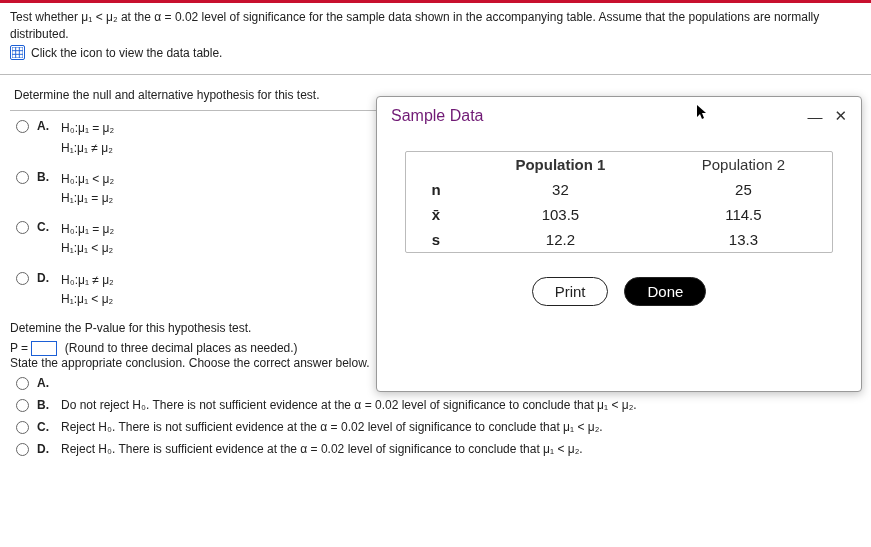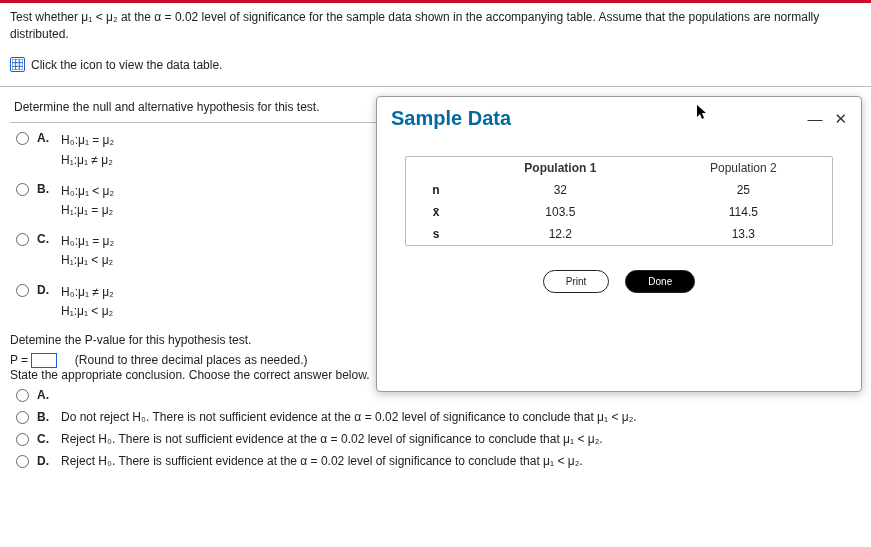--- a/index.html
+++ b/index.html
@@ -1,50 +1,50 @@
 <!DOCTYPE html>
 <html><head>
 <meta charset="utf-8">
 <style>
 *{box-sizing:border-box;margin:0;padding:0}
 body{font-family:Arial,Helvetica,sans-serif;font-size:12px;color:#222;background:#fff;width:871px;height:547px;overflow:hidden;position:relative}
 .top-red{height:3px;background:#c8102e}
 .intro{padding:6px 10px 3px;line-height:1.4}
-.intro .line2{display:flex;align-items:center;gap:6px;margin-top:14px}
+.intro .line2{display:flex;align-items:center;gap:6px;margin-top:2px}
 .table-icon{width:15px;height:15px;display:inline-flex;align-items:center;justify-content:center;border:1.5px solid #1b5fd6;color:#1b5fd6;font-size:8px;border-radius:2px}
 .hr{border:none;border-top:1px solid #bbb;margin:10px 0 0}
 .content{padding:8px 10px 4px;position:relative}
 .question-text{margin:5px 4px 8px}
 .options{margin-left:6px}
 .option{display:flex;align-items:flex-start;gap:8px;margin:8px 0 12px}
 .radio{width:13px;height:13px;border:1.5px solid #666;border-radius:50%;flex:0 0 auto;margin-top:1px;background:#fff}
 .opt-label{font-weight:bold;min-width:16px}
 .opt-body{line-height:1.6}
 .pvalue-row{margin-top:6px}
 .inputbox{display:inline-block;border:1px solid #1b5fd6;width:26px;height:15px;vertical-align:middle;background:#fff}
-.note{margin-left:14px}
+.note{margin-left:4px}
 .conclusion{}
 .conclusion .options .option{margin:6px 0 8px}
 
 .modal{position:absolute;left:376px;top:96px;width:486px;height:296px;background:#fff;border:1px solid #999;border-radius:4px;box-shadow:0 2px 10px rgba(0,0,0,.25)}
 .modal-header{display:flex;align-items:center;justify-content:space-between;padding:10px 14px 6px}
-.modal-title{font-size:20px;font-weight:bold;color:#0369a1}
+.modal-title{font-size:16px;font-weight:normal;color:#701a75}
 .modal-ctrls{display:flex;gap:12px;align-items:center;color:#333;font-size:15px}
 .modal-ctrls span{cursor:default}
 .cursor{position:absolute;left:320px;top:8px;font-size:14px;color:#000;pointer-events:none}
 
 .data-table-wrap{margin:20px 28px 0;border:1px solid #bbb;border-radius:2px}
-table{width:100%;border-collapse:collapse;font-size:12px}
+table{width:100%;border-collapse:collapse;font-size:15px}
 th,td{padding:4px 8px;text-align:center}
 th{font-weight:normal;color:#333}
 .rowhead{font-weight:bold;width:60px;text-align:center}
 .data-table-wrap tr+tr td{border-top:0}
 
 .modal-buttons{display:flex;justify-content:center;gap:16px;margin-top:24px}
-.btn{border:1.5px solid #222;border-radius:20px;padding:5px 22px;font-size:10px;background:#fff}
+.btn{border:1.5px solid #222;border-radius:20px;padding:5px 22px;font-size:15px;background:#fff}
 .btn-done{background:#000000;color:#fff}
 
 .sec-hr{border:none;border-top:1px solid #bbb;margin:4px 0 4px}
 </style>
 </head>
 <body>
 
 <div class="top-red"></div>
 
 <div class="intro">

